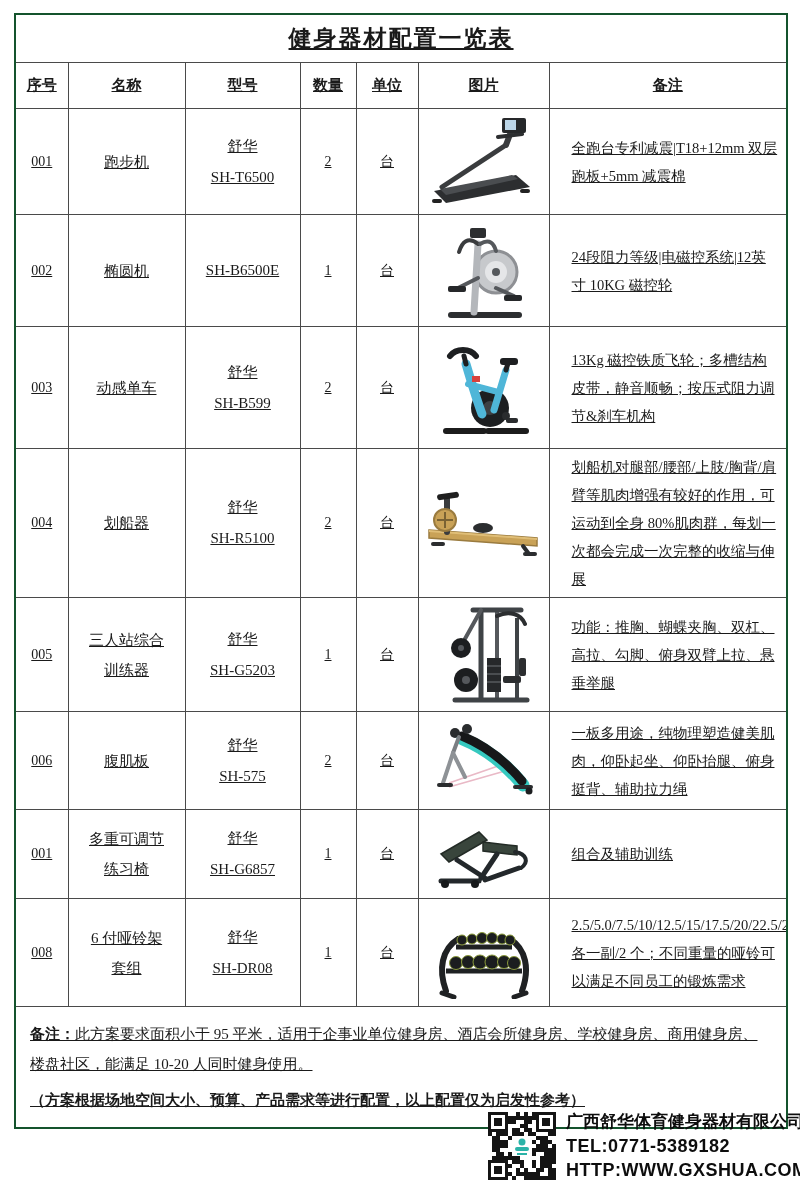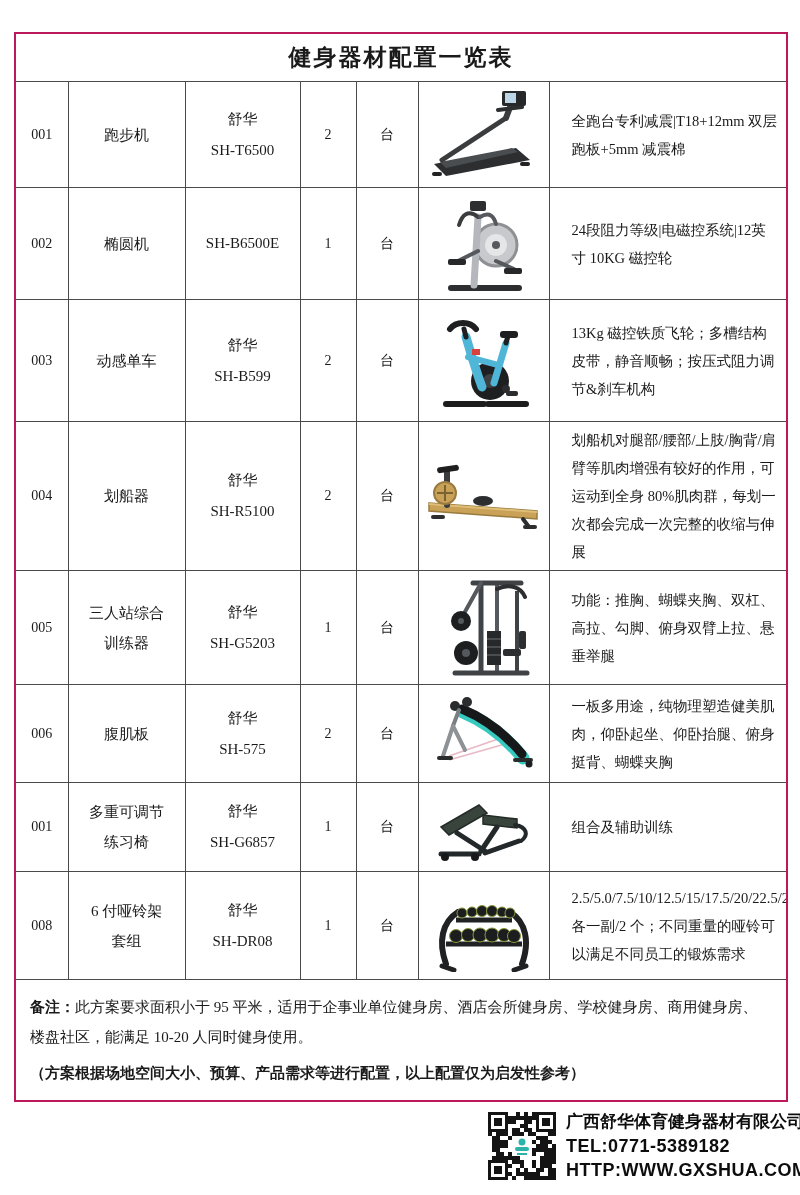--- a/index.html
+++ b/index.html
@@ -3,23 +3,24 @@
 <meta charset="utf-8">
 <style>
   html,body{margin:0;padding:0;}
   body{
     width:800px;height:1195px;background:#ffffff;position:relative;
     font-family:"Liberation Serif","DejaVu Serif",serif;color:#1a1a1a;
     overflow:hidden;
   }
   
   table.sheet{
-    position:absolute;left:14px;top:32px;width:772px;
+    position:absolute;left:14px;top:13px;width:772px;
     border-collapse:collapse;table-layout:fixed;
-    border:2px solid #be185d;
+    border:2px solid #14532d;
+    text-decoration:underline;
   }
   table.sheet td,table.sheet th{
     border:1px solid #4a4a4a;vertical-align:middle;overflow:hidden;
   }
   .title-cell{
     height:45px;text-align:center;font-size:23px;font-weight:bold;
     letter-spacing:2px;
   }
   th.col-h{height:43px;font-size:15px;font-weight:bold;text-align:center;}
   .c-no{ text-align:center;font-size:14px;}
@@ -69,20 +70,29 @@
       <col style="width:62px">
       <col style="width:131px">
     <col style="width:238px">
   </colgroup>
 
   <tbody>
       <tr>
     <td colspan="7" class="title-cell">健身器材配置一览表</td>
   </tr>
 
+  <tr>
+    <th class="col-h">序号</th>
+    <th class="col-h">名称</th>
+    <th class="col-h">型号</th>
+    <th class="col-h">数量</th>
+    <th class="col-h">单位</th>
+    <th class="col-h">图片</th>
+    <th class="col-h">备注</th>
+  </tr>
 
   <tr class="r1">
     <td class="c-no">001</td>
     <td class="c-name">跑步机</td>
     <td class="c-model">
       <span>舒华</span>
           <span>SH-T6500</span>
     </td>
     <td class="c-qty">2</td>
     <td class="c-unit">台</td>
@@ -233,21 +243,21 @@
         <circle cx="28" cy="10" r="5" fill="#2a2c2e"></circle>
         <circle cx="40" cy="6" r="5" fill="#2a2c2e"></circle>
         <path d="M32,14 L26,30" stroke="#7a7e82" stroke-width="4" stroke-linecap="round"></path>
         <path d="M26,30 L16,60" stroke="#8e9296" stroke-width="4" stroke-linecap="round"></path>
         <path d="M26,30 L38,54" stroke="#8e9296" stroke-width="4" stroke-linecap="round"></path>
         <rect x="10" y="60" width="16" height="4" rx="2" fill="#2a2c2e"></rect>
         <path d="M88,64 L104,64" stroke="#2a2c2e" stroke-width="4" stroke-linecap="round"></path>
         <circle cx="102" cy="68" r="3.5" fill="#1c1e20"></circle>
       </svg>
     </td>
-    <td class="c-remark">一板多用途，纯物理塑造健美肌肉，仰卧起坐、仰卧抬腿、俯身挺背、蝴蝶夹胸</td>
+    <td class="c-remark">一板多用途，纯物理塑造健美肌肉，仰卧起坐、仰卧抬腿、俯身挺背、辅助拉力绳</td>
   </tr>
 
   <tr class="r7">
     <td class="c-no">001</td>
     <td class="c-name">多重可调节练习椅</td>
     <td class="c-model">
       <span>舒华</span>
           <span>SH-G6857</span>
     </td>
     <td class="c-qty">1</td>

